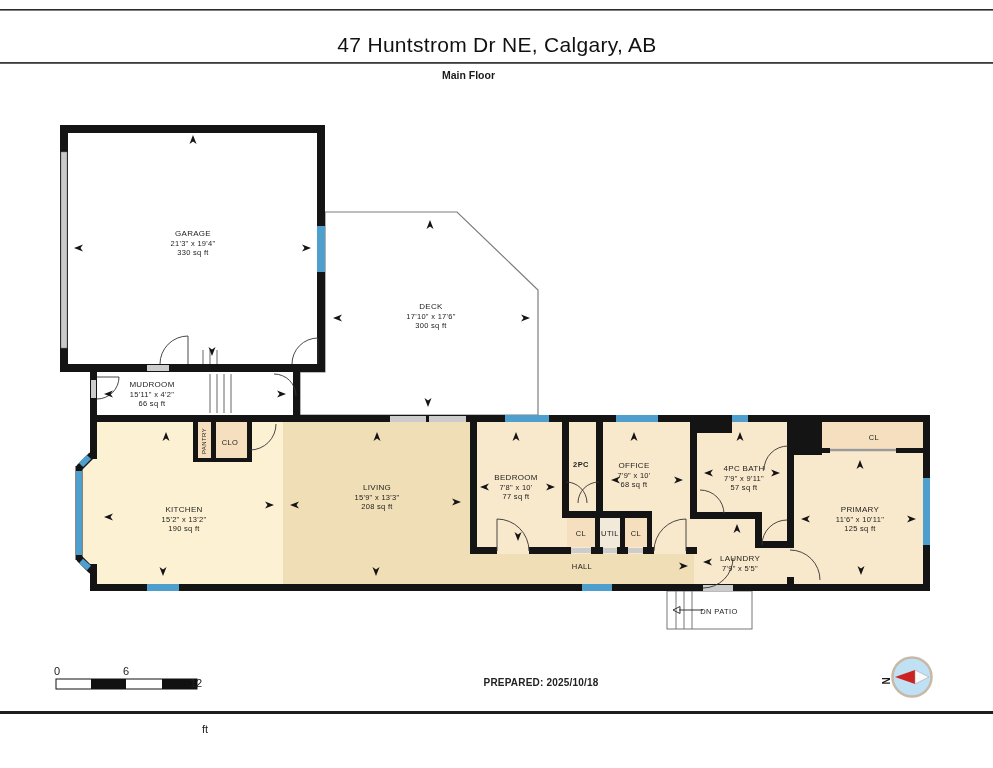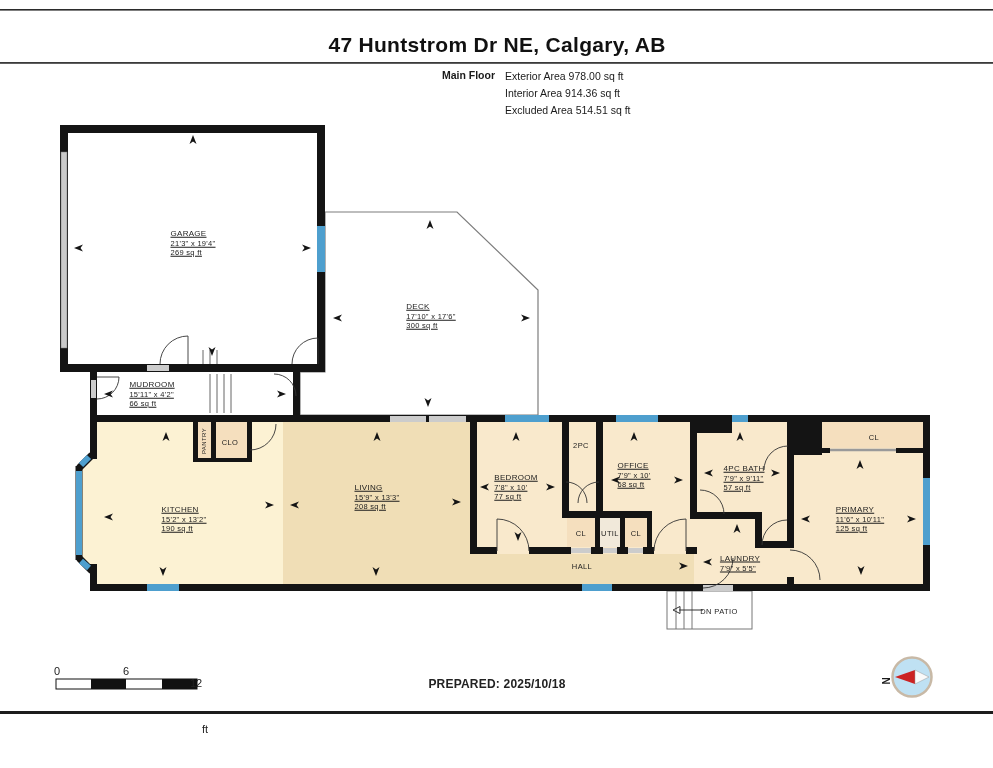--- a/index.html
+++ b/index.html
@@ -1,31 +1,31 @@
 <!DOCTYPE html>
 <html><head>
 <meta charset="utf-8">
 <style>
   html,body{margin:0;padding:0;background:#fff;}
   .page{position:relative;width:993px;height:768px;background:#fff;overflow:hidden;
         font-family:"Liberation Sans",sans-serif;color:#1a1a1a;}
   .page svg{position:absolute;left:0;top:0;}
   .abs{position:absolute;white-space:nowrap;}
-  .title{font-size:21px;font-weight:bold;letter-spacing:.3px;transform:translate(-50%,0);color:#111;}
+  .title{font-size:21px;font-weight:normal;letter-spacing:.3px;transform:translate(-50%,0);color:#111;}
   .floorlabel{font-size:10.5px;font-weight:bold;text-align:right;width:115px;}
   .arealines{font-size:10.5px;line-height:17px;}
-  .rlabel{position:absolute;transform:translate(-50%,-50%);font-size:7.5px;
-          line-height:9.5px;letter-spacing:.3px;color:#1c1c1c;white-space:nowrap;text-decoration:underline;}
+  .rlabel{position:absolute;transform:translate(-50%,-50%);text-align:center;font-size:7.5px;
+          line-height:9.5px;letter-spacing:.3px;color:#1c1c1c;white-space:nowrap;}
   .rlabel .nm{font-size:8px;}
   .slabel{position:absolute;transform:translate(-50%,-50%);font-size:7.5px;letter-spacing:.4px;
           color:#1c1c1c;white-space:nowrap;text-align:center;}
   .vert{transform:translate(-50%,-50%) rotate(-90deg);font-size:6px;}
   .scalenum{font-size:11px;transform:translate(-50%,0);color:#222;}
   .ft{font-size:11px;color:#222;}
-  .prepared{font-size:12px;font-weight:bold;transform:translate(-50%,0);color:#222;letter-spacing:.2px;}
+  .prepared{font-size:10px;font-weight:bold;transform:translate(-50%,0);color:#222;letter-spacing:.2px;margin-left:44px;}
   .disclaimer{font-size:8.7px;color:#222;}
   .north{font-size:10px;font-weight:bold;transform:translate(-50%,-50%) rotate(-90deg);}
 </style>
 </head>
 <body>
 
 <div class="page">
 
 <svg width="993" height="768" viewBox="0 0 993 768">
   <defs>
@@ -230,30 +230,25 @@
 
   <g>
     <circle cx="912" cy="677" r="19.5" fill="#BFE1F3" stroke="#C8B9A6" stroke-width="2.5"></circle>
     <polygon points="895,677 915,670 915,684" fill="#CC2222"></polygon>
     <polygon points="915,670 929,677 915,684" fill="#fafafa" stroke="#999" stroke-width="0.5"></polygon>
   </g>
 </svg>
 
 <div class="abs title" style="left:497px;top:33px;">47 Huntstrom Dr NE, Calgary, AB</div>
 <div class="abs floorlabel" style="left:380px;top:69px;">Main Floor</div>
-<div class="abs arealines" style="left:505px;top:68px;">
-  <div>Exterior Area 978.00 sq ft</div>
-  <div>Interior Area 914.36 sq ft</div>
-  <div>Excluded Area 514.51 sq ft</div>
-</div>
 
 <div class="rlabel" style="left:193px;top:243px;">
   <div class="nm">GARAGE</div>
   <div>21'3" x 19'4"</div>
-  <div>269 sq ft</div>
+  <div>330 sq ft</div>
 </div>
 <div class="rlabel" style="left:431px;top:316px;">
   <div class="nm">DECK</div>
   <div>17'10" x 17'6"</div>
   <div>300 sq ft</div>
 </div>
 <div class="rlabel" style="left:152px;top:394px;">
   <div class="nm">MUDROOM</div>
   <div>15'11" x 4'2"</div>
   <div>66 sq ft</div>
@@ -266,21 +261,21 @@
 <div class="rlabel" style="left:377px;top:497px;">
   <div class="nm">LIVING</div>
   <div>15'9" x 13'3"</div>
   <div>208 sq ft</div>
 </div>
 <div class="rlabel" style="left:516px;top:487px;">
   <div class="nm">BEDROOM</div>
   <div>7'8" x 10'</div>
   <div>77 sq ft</div>
 </div>
-<div class="slabel" style="left:581px;top:445px;">2PC</div>
+<div class="slabel" style="left:581px;top:464px;font-weight:bold;">2PC</div>
 <div class="rlabel" style="left:634px;top:475px;">
   <div class="nm">OFFICE</div>
   <div>7'9" x 10'</div>
   <div>68 sq ft</div>
 </div>
 <div class="rlabel" style="left:744px;top:478px;">
   <div class="nm">4PC BATH</div>
   <div>7'9" x 9'11"</div>
   <div>57 sq ft</div>
 </div>

